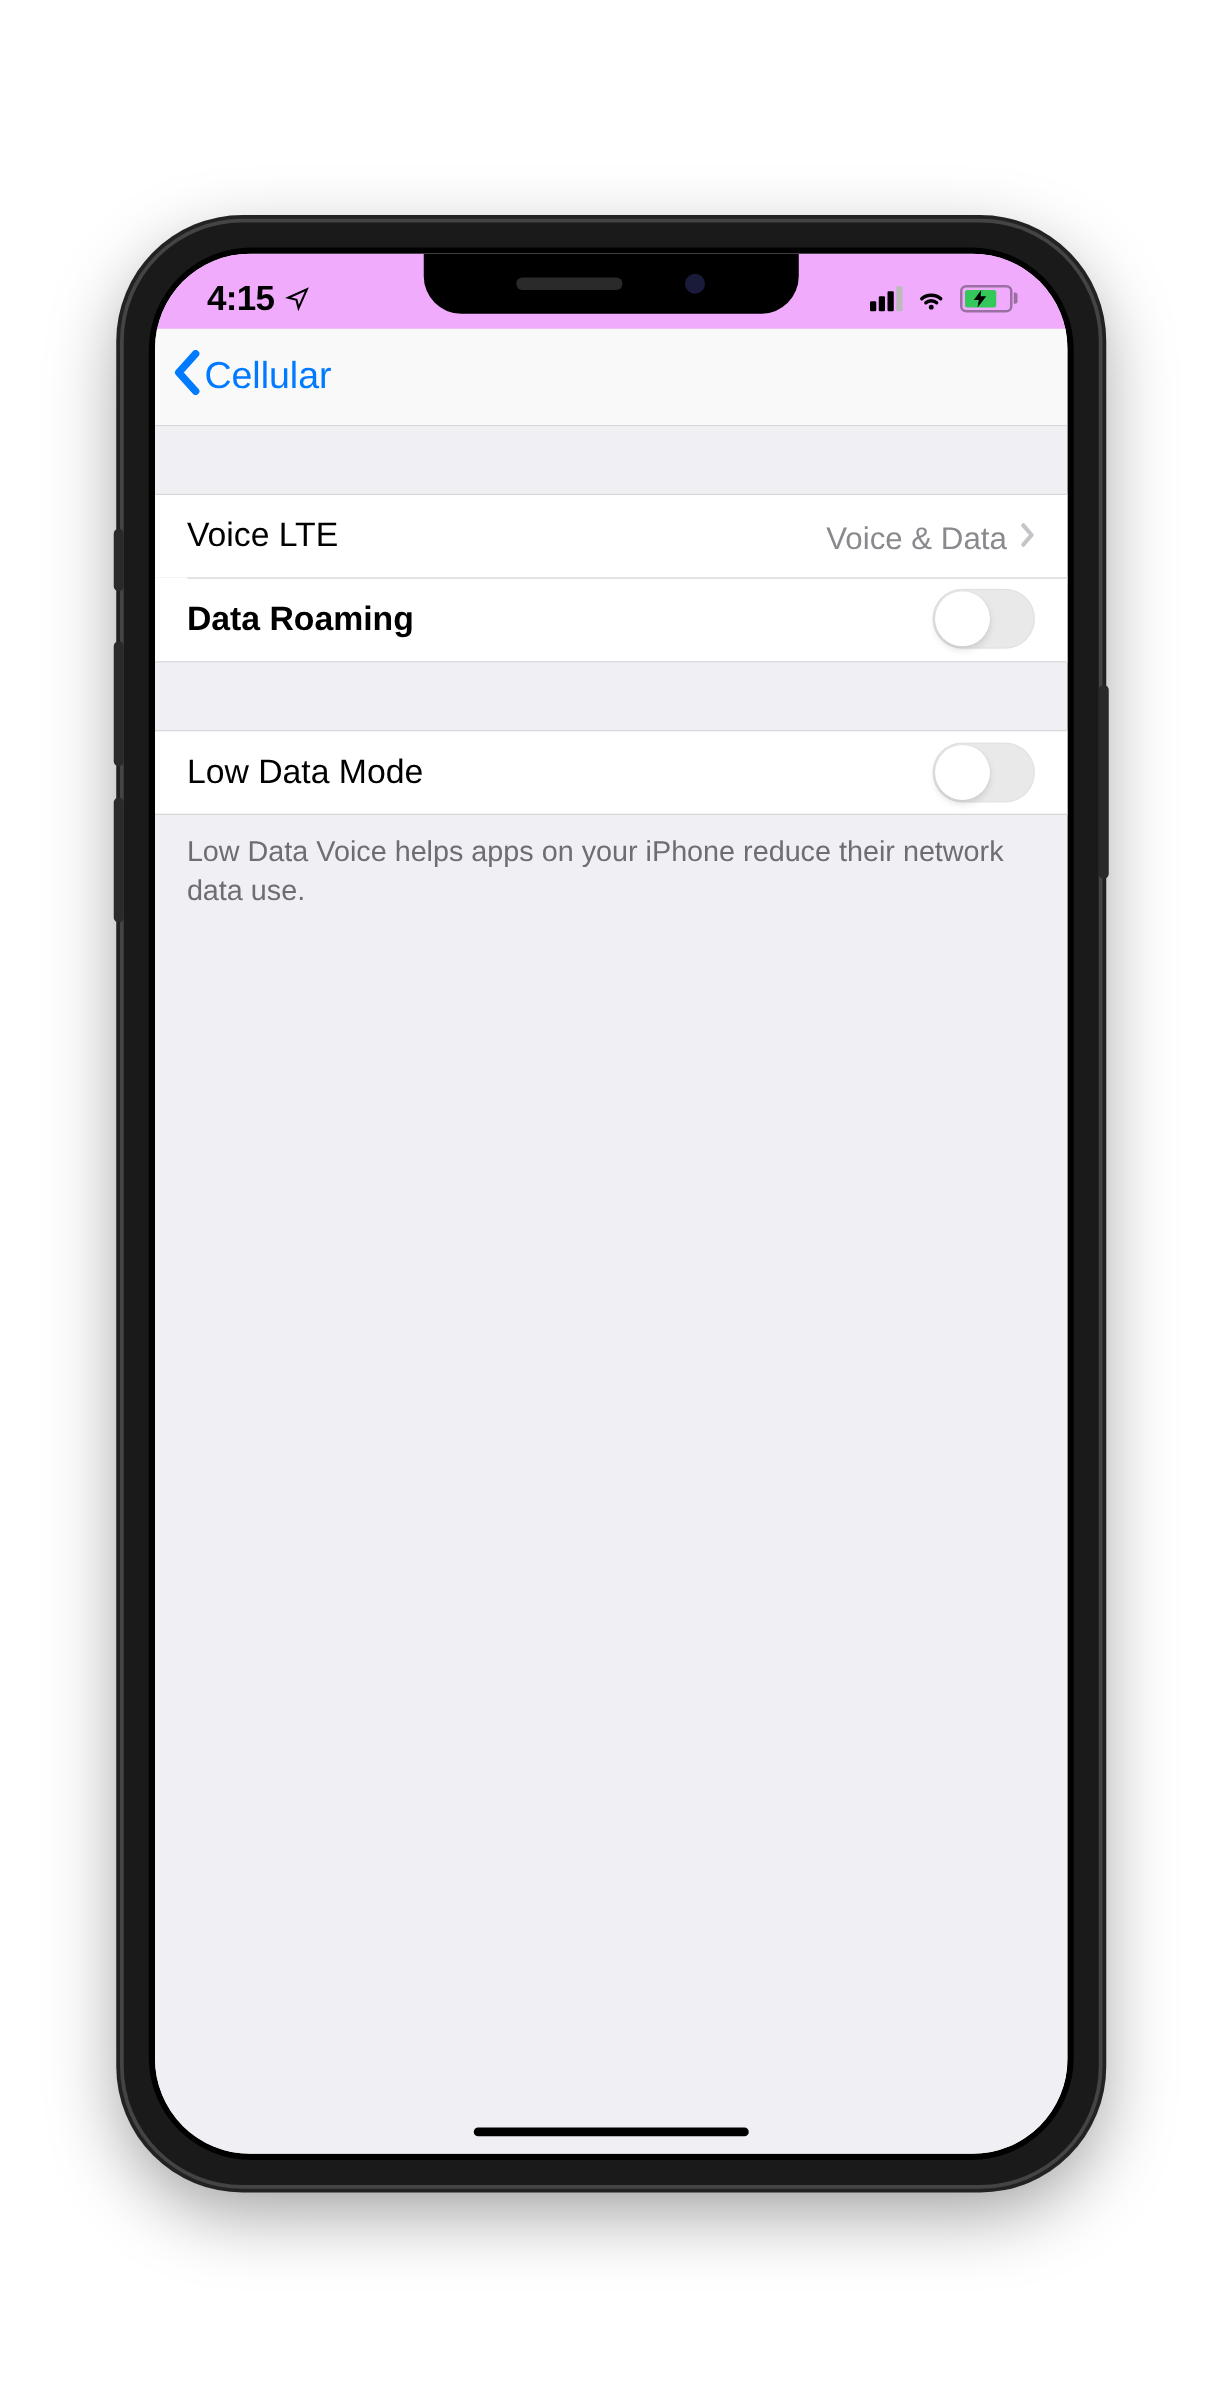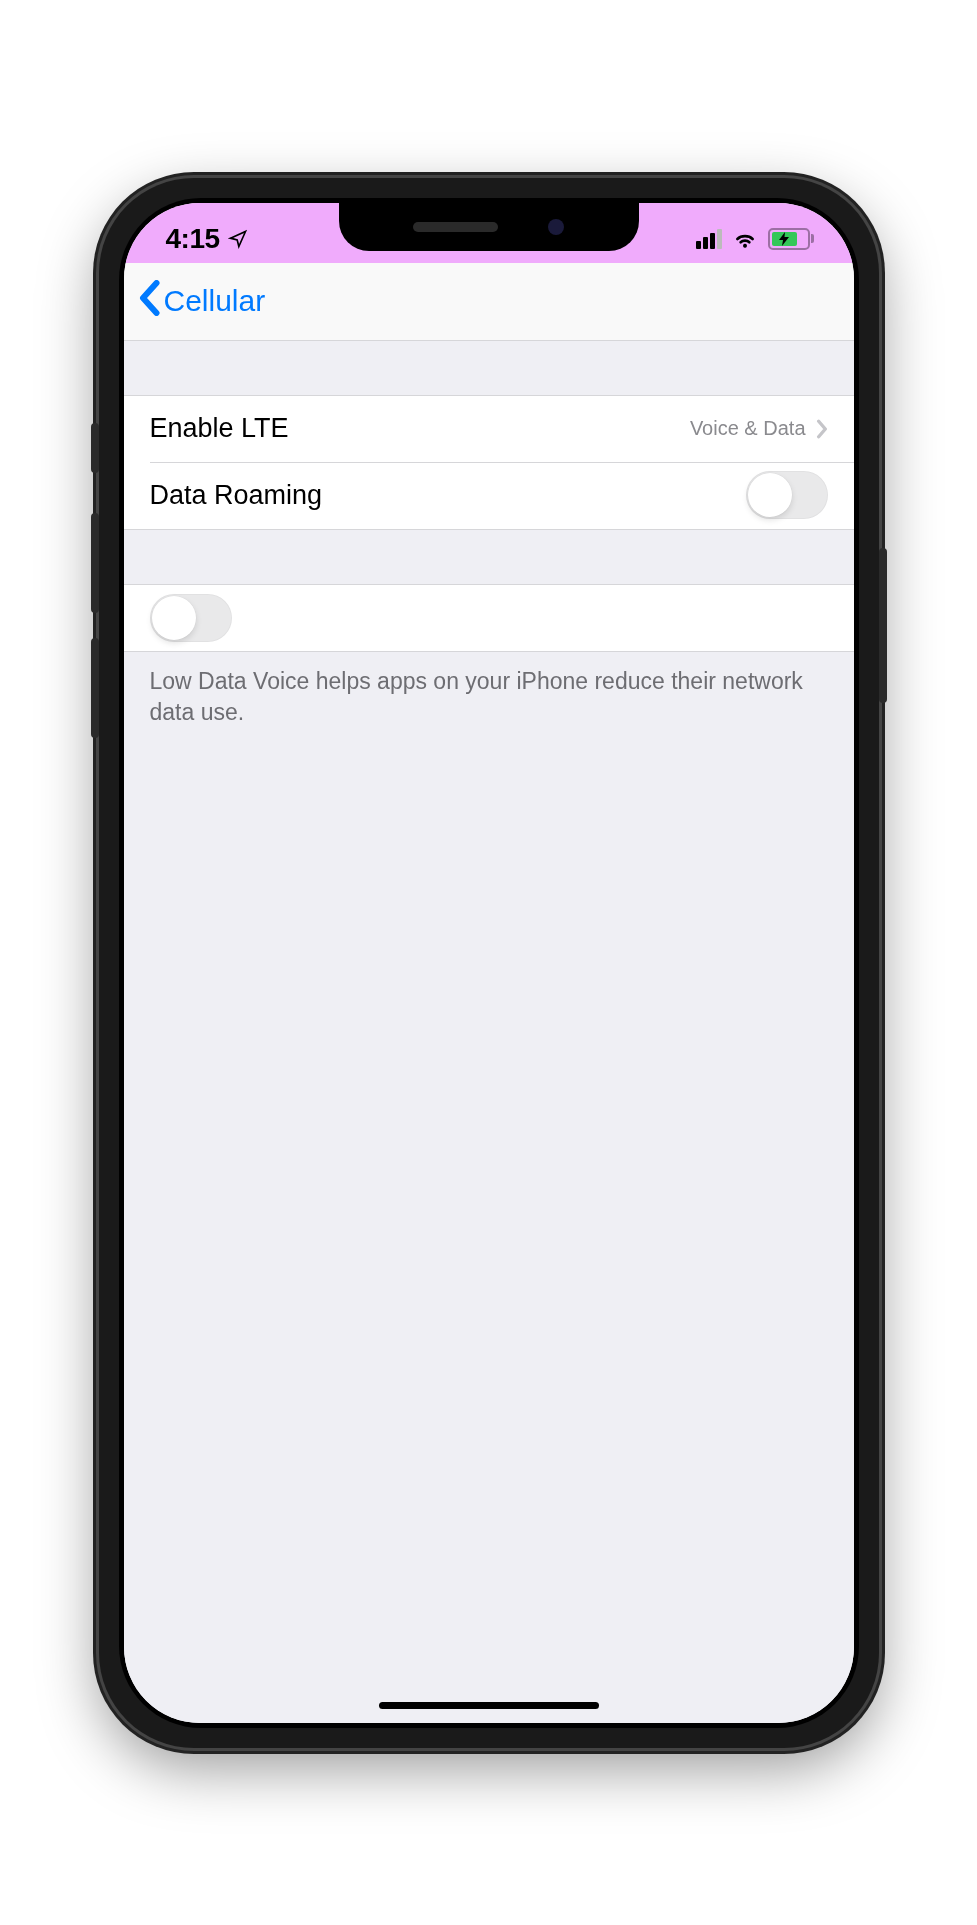--- a/index.html
+++ b/index.html
@@ -197,28 +197,28 @@
       border-top: 1px solid #d6d6d9;
       border-bottom: 1px solid #d6d6d9;
       display: flex;
       align-items: center;
       padding: 0 26px;
       height: 68px;
       font-size: 27px;
       color: #000;
       margin-top: -1px;
     }
-    .row + .row { border-top: none; position: relative; }
+    .row + .row { border-top: none; position: relative; font-weight: bold; }
     .row + .row::before{
       content:'';
       position:absolute;
       top:0;left:26px;right:0;height:1px;background:#d6d6d9;
     }
     .row .label { flex: 1; }
-    .row .value { color: #8a8a8e; font-size: 20px; display:flex; align-items:center; gap:8px; }
+    .row .value { color: #8a8a8e; font-size: 25px; display:flex; align-items:flex-end; gap:8px; }
     .disclosure {
       color: #c5c5c9;
       font-size: 30px;
       font-weight: 400;
       margin-left: 2px;
     }
     .toggle {
       position: relative;
       width: 82px;
       height: 48px;
@@ -315,40 +315,41 @@
               </svg>
           </span>
           <span style="margin-left:4px;">Cellular</span>
         </div>
       </div>
 
       <div class="content">
         <div class="section-gap"></div>
 
         <div class="row">
-          <span class="label">Enable LTE</span>
+          <span class="label">Voice LTE</span>
           <span class="value">
             <span>Voice &amp; Data</span>
             <span class="disclosure">
               <svg width="12" height="20" viewBox="0 0 10 18">
                   <path d="M2 2 L8 9 L2 16" stroke="#c5c5c9" stroke-width="3" fill="none" stroke-linecap="round" stroke-linejoin="round"></path>
                 </svg>
             </span>
           </span>
         </div>
         <div class="row">
           <span class="label">Data Roaming</span>
           <div class="toggle">
             <div class="toggle-knob"></div>
           </div>
         </div>
 
         <div class="section-gap-small"></div>
 
         <div class="row">
+          <span class="label">Low Data Mode</span>
           <div class="toggle">
             <div class="toggle-knob"></div>
           </div>
         </div>
 
         <div class="section-footer">Low Data Voice helps apps on your iPhone reduce their network data use.</div>
 
       </div>
 
       <div class="home-indicator"></div>

